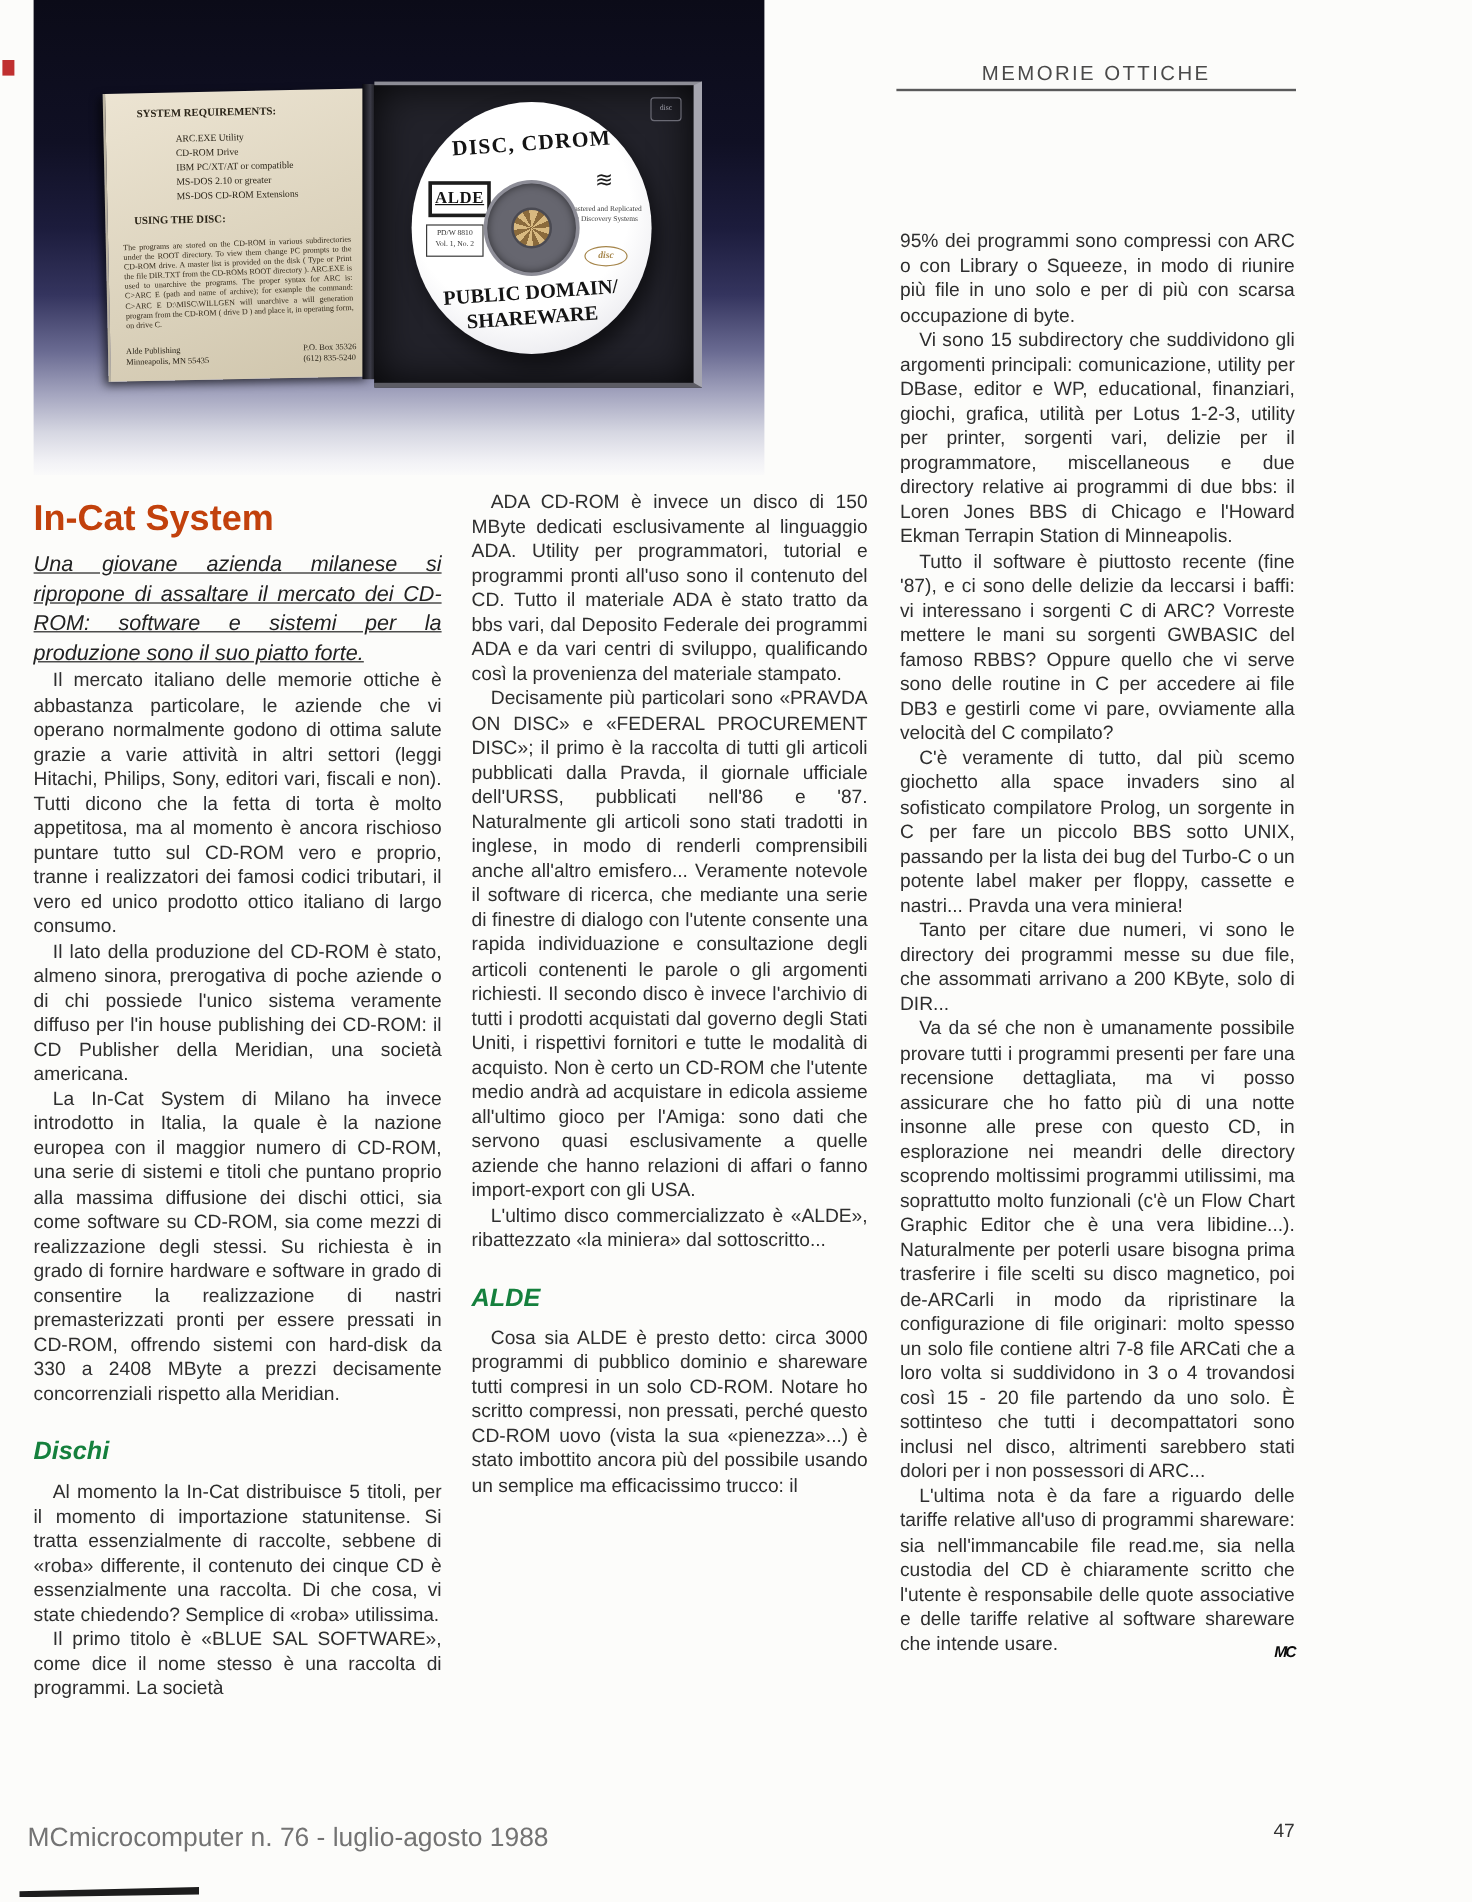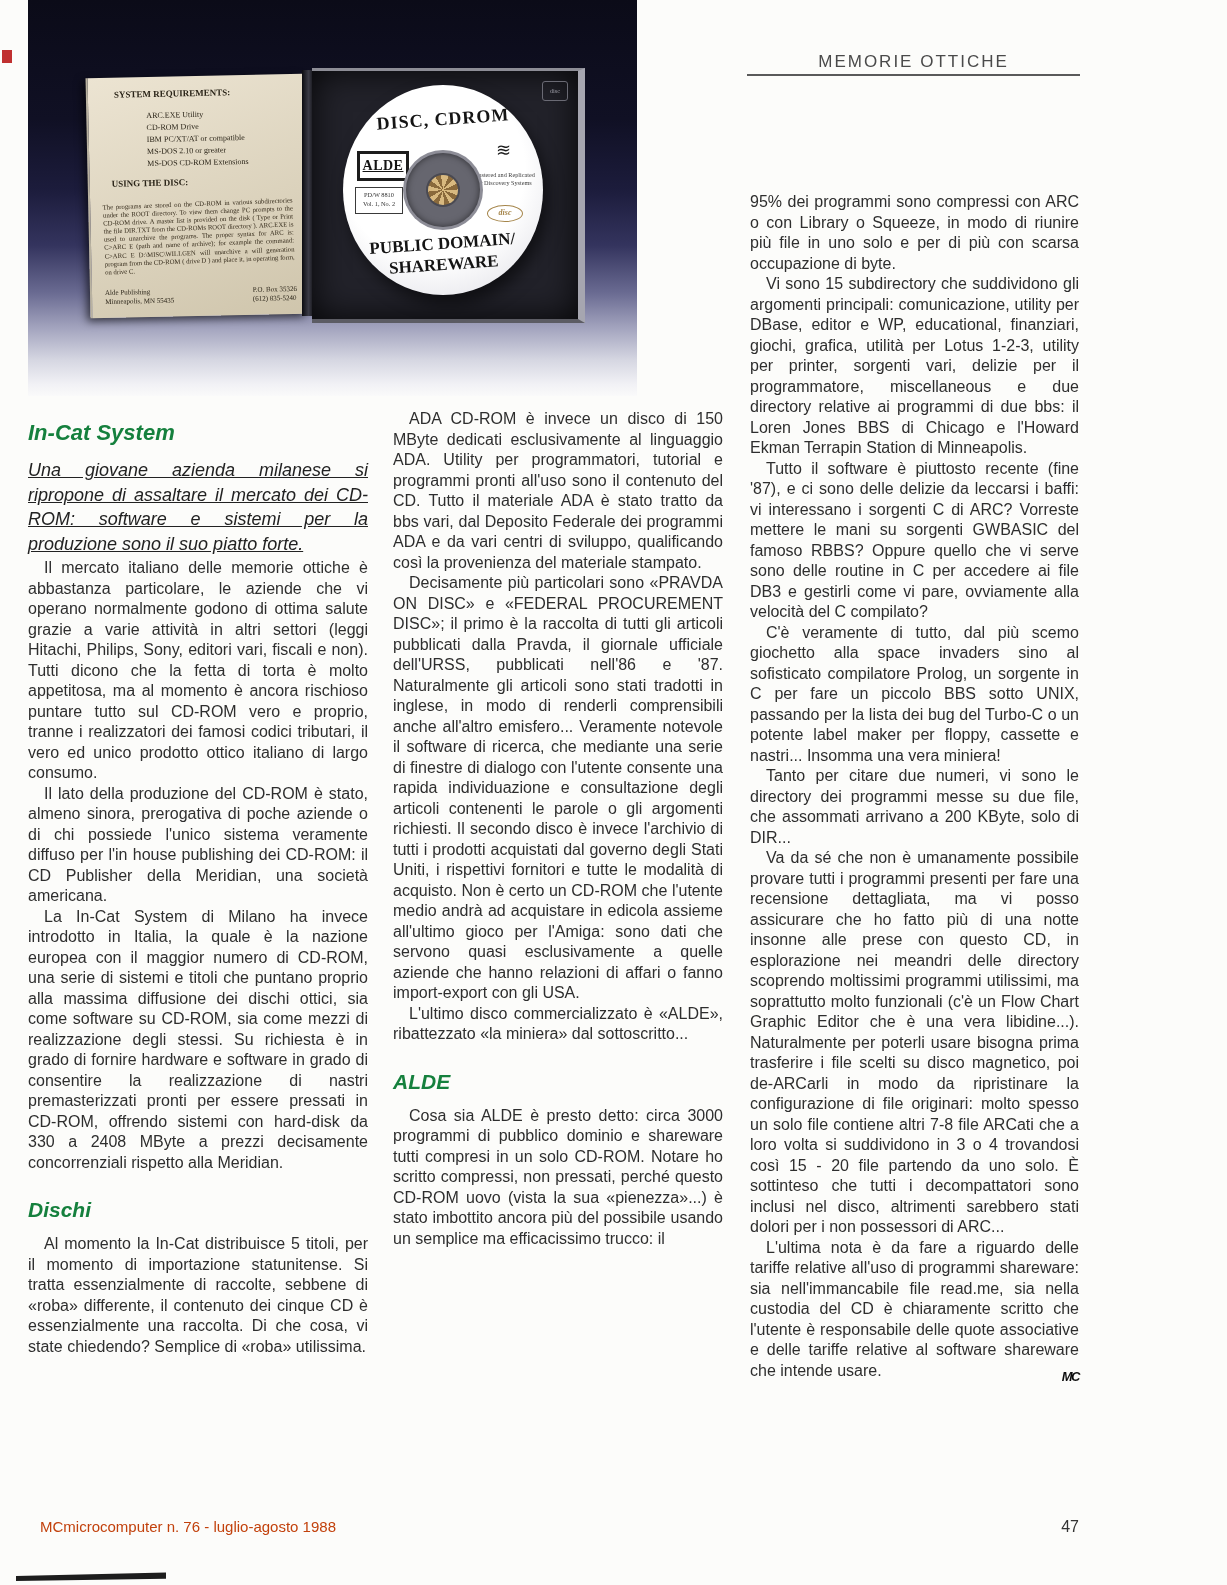--- a/index.html
+++ b/index.html
@@ -73,31 +73,31 @@
     transform:translate(-50%,-50%); border-radius:50%; background:#66666f;
     box-shadow:inset 0 0 7px rgba(0,0,0,.55), 0 0 0 3px #8d8d97;
     display:flex; align-items:center; justify-content:center; }
   .hole { width:30px; height:30px; border-radius:50%; border:2px solid #4a4a52;
     background:repeating-conic-gradient(#d8b980 0 22deg, #8a6a3c 22deg 44deg); }
 
   
   .header-text { position:absolute; left:747px; top:52px; width:333px; text-align:center;
     font-size:17px; letter-spacing:2px; color:#4a4a4a; }
   .header-rule { position:absolute; left:747px; top:74px; width:333px; height:2px; background:#5a5a5a; }
-  .footer-left { position:absolute; left:40px; top:1518px; font-size:15px; color:#c2410c; }
+  .footer-left { position:absolute; left:23px; top:1518px; font-size:22px; color:#737373; }
   .footer-right { position:absolute; left:750px; top:1518px; width:329px; text-align:right;
     font-size:16px; color:#333; }
 
   
   .col { position:absolute; hyphens:auto; -webkit-hyphens:auto; }
   .col1 { left:28px;  top:416px; width:340px; }
   .col2 { left:393px; top:409px; width:330px; }
   .col3 { left:750px; top:192px; width:329px; }
-  .title { font-style:italic; font-weight:bold; font-size:22px; line-height:34px;
-    margin:0 0 8px; color:#15803d; }
+  .title { font-weight:bold; font-size:30px; line-height:34px;
+    margin:0 0 8px; color:#c2410c; }
   .deck { font-style:italic; font-size:18px; line-height:24.5px; text-align:justify;
     margin:0 0 2px; color:#222;text-decoration:underline; }
   .subhead { font-style:italic; font-weight:bold; font-size:21px; line-height:25px;
     margin:24px 0 12px; color:#15803d; }
   .bp { font-size:16px; line-height:20.5px; text-align:justify; margin:0; color:#2e2e2e; }
   .ind { text-indent:16px; }
   .endmark { float:right; font-weight:900; font-style:italic; font-size:13px;
     letter-spacing:-1.5px; color:#0a0a0a; margin-top:6px; }
 </style>
 </head>
@@ -161,35 +161,36 @@
   <div class="header-rule"></div>
 
   <div class="col col1">
     <h1 class="title">In-Cat System</h1>
     <p class="deck">Una giovane azienda milanese si ripropone di assaltare il mercato dei CD-ROM: software e sistemi per la produzione sono il suo piatto forte.</p>
     <p class="bp ind">Il mercato italiano delle memorie ottiche è abbastanza particolare, le aziende che vi operano normalmente godono di ottima salute grazie a varie attività in altri settori (leggi Hitachi, Philips, Sony, editori vari, fiscali e non). Tutti dicono che la fetta di torta è molto appetitosa, ma al momento è ancora rischioso puntare tutto sul CD-ROM vero e proprio, tranne i realizzatori dei famosi codici tributari, il vero ed unico prodotto ottico italiano di largo consumo.</p>
     <p class="bp ind">Il lato della produzione del CD-ROM è stato, almeno sinora, prerogativa di poche aziende o di chi possiede l'unico sistema veramente diffuso per l'in house publishing dei CD-ROM: il CD Publisher della Meridian, una società americana.</p>
     <p class="bp ind">La In-Cat System di Milano ha invece introdotto in Italia, la quale è la nazione europea con il maggior numero di CD-ROM, una serie di sistemi e titoli che puntano proprio alla massima diffusione dei dischi ottici, sia come software su CD-ROM, sia come mezzi di realizzazione degli stessi. Su richiesta è in grado di fornire hardware e software in grado di consentire la realizzazione di nastri premasterizzati pronti per essere pressati in CD-ROM, offrendo sistemi con hard-disk da 330 a 2408 MByte a prezzi decisamente concorrenziali rispetto alla Meridian.</p>
     <h2 class="subhead">Dischi</h2>
     <p class="bp ind">Al momento la In-Cat distribuisce 5 titoli, per il momento di importazione statunitense. Si tratta essenzialmente di raccolte, sebbene di «roba» differente, il contenuto dei cinque CD è essenzialmente una raccolta. Di che cosa, vi state chiedendo? Semplice di «roba» utilissima.</p>
+    <p class="bp ind">Il primo titolo è «BLUE SAL SOFTWARE», come dice il nome stesso è una raccolta di programmi. La società</p>
   </div>
 
   <div class="col col2">
     <p class="bp ind">ADA CD-ROM è invece un disco di 150 MByte dedicati esclusivamente al linguaggio ADA. Utility per programmatori, tutorial e programmi pronti all'uso sono il contenuto del CD. Tutto il materiale ADA è stato tratto da bbs vari, dal Deposito Federale dei programmi ADA e da vari centri di sviluppo, qualificando così la provenienza del materiale stampato.</p>
     <p class="bp ind">Decisamente più particolari sono «PRAVDA ON DISC» e «FEDERAL PROCUREMENT DISC»; il primo è la raccolta di tutti gli articoli pubblicati dalla Pravda, il giornale ufficiale dell'URSS, pubblicati nell'86 e '87. Naturalmente gli articoli sono stati tradotti in inglese, in modo di renderli comprensibili anche all'altro emisfero... Veramente notevole il software di ricerca, che mediante una serie di finestre di dialogo con l'utente consente una rapida individuazione e consultazione degli articoli contenenti le parole o gli argomenti richiesti. Il secondo disco è invece l'archivio di tutti i prodotti acquistati dal governo degli Stati Uniti, i rispettivi fornitori e tutte le modalità di acquisto. Non è certo un CD-ROM che l'utente medio andrà ad acquistare in edicola assieme all'ultimo gioco per l'Amiga: sono dati che servono quasi esclusivamente a quelle aziende che hanno relazioni di affari o fanno import-export con gli USA.</p>
     <p class="bp ind">L'ultimo disco commercializzato è «ALDE», ribattezzato «la miniera» dal sottoscritto...</p>
     <h2 class="subhead">ALDE</h2>
     <p class="bp ind">Cosa sia ALDE è presto detto: circa 3000 programmi di pubblico dominio e shareware tutti compresi in un solo CD-ROM. Notare ho scritto compressi, non pressati, perché questo CD-ROM uovo (vista la sua «pienezza»...) è stato imbottito ancora più del possibile usando un semplice ma efficacissimo trucco: il</p>
   </div>
 
   <div class="col col3">
     <p class="bp">95% dei programmi sono compressi con ARC o con Library o Squeeze, in modo di riunire più file in uno solo e per di più con scarsa occupazione di byte.</p>
     <p class="bp ind">Vi sono 15 subdirectory che suddividono gli argomenti principali: comunicazione, utility per DBase, editor e WP, educational, finanziari, giochi, grafica, utilità per Lotus 1-2-3, utility per printer, sorgenti vari, delizie per il programmatore, miscellaneous e due directory relative ai programmi di due bbs: il Loren Jones BBS di Chicago e l'Howard Ekman Terrapin Station di Minneapolis.</p>
     <p class="bp ind">Tutto il software è piuttosto recente (fine '87), e ci sono delle delizie da leccarsi i baffi: vi interessano i sorgenti C di ARC? Vorreste mettere le mani su sorgenti GWBASIC del famoso RBBS? Oppure quello che vi serve sono delle routine in C per accedere ai file DB3 e gestirli come vi pare, ovviamente alla velocità del C compilato?</p>
-    <p class="bp ind">C'è veramente di tutto, dal più scemo giochetto alla space invaders sino al sofisticato compilatore Prolog, un sorgente in C per fare un piccolo BBS sotto UNIX, passando per la lista dei bug del Turbo-C o un potente label maker per floppy, cassette e nastri... Insomma una vera miniera!</p>
+    <p class="bp ind">C'è veramente di tutto, dal più scemo giochetto alla space invaders sino al sofisticato compilatore Prolog, un sorgente in C per fare un piccolo BBS sotto UNIX, passando per la lista dei bug del Turbo-C o un potente label maker per floppy, cassette e nastri... Pravda una vera miniera!</p>
     <p class="bp ind">Tanto per citare due numeri, vi sono le directory dei programmi messe su due file, che assommati arrivano a 200 KByte, solo di DIR...</p>
     <p class="bp ind">Va da sé che non è umanamente possibile provare tutti i programmi presenti per fare una recensione dettagliata, ma vi posso assicurare che ho fatto più di una notte insonne alle prese con questo CD, in esplorazione nei meandri delle directory scoprendo moltissimi programmi utilissimi, ma soprattutto molto funzionali (c'è un Flow Chart Graphic Editor che è una vera libidine...). Naturalmente per poterli usare bisogna prima trasferire i file scelti su disco magnetico, poi de-ARCarli in modo da ripristinare la configurazione di file originari: molto spesso un solo file contiene altri 7-8 file ARCati che a loro volta si suddividono in 3 o 4 trovandosi così 15 - 20 file partendo da uno solo. È sottinteso che tutti i decompattatori sono inclusi nel disco, altrimenti sarebbero stati dolori per i non possessori di ARC...</p>
     <p class="bp ind"><span>L'ultima nota è da fare a riguardo delle tariffe relative all'uso di programmi shareware: sia nell'immancabile file read.me, sia nella custodia del CD è chiaramente scritto che l'utente è responsabile delle quote associative e delle tariffe relative al software shareware che intende usare.</span><span class="endmark">MC</span></p>
   </div>
 
   <div class="footer-left">MCmicrocomputer n. 76 - luglio-agosto 1988</div>
   <div class="footer-right">47</div>
 
   <div class="corner-wedge"></div>
 </div>

